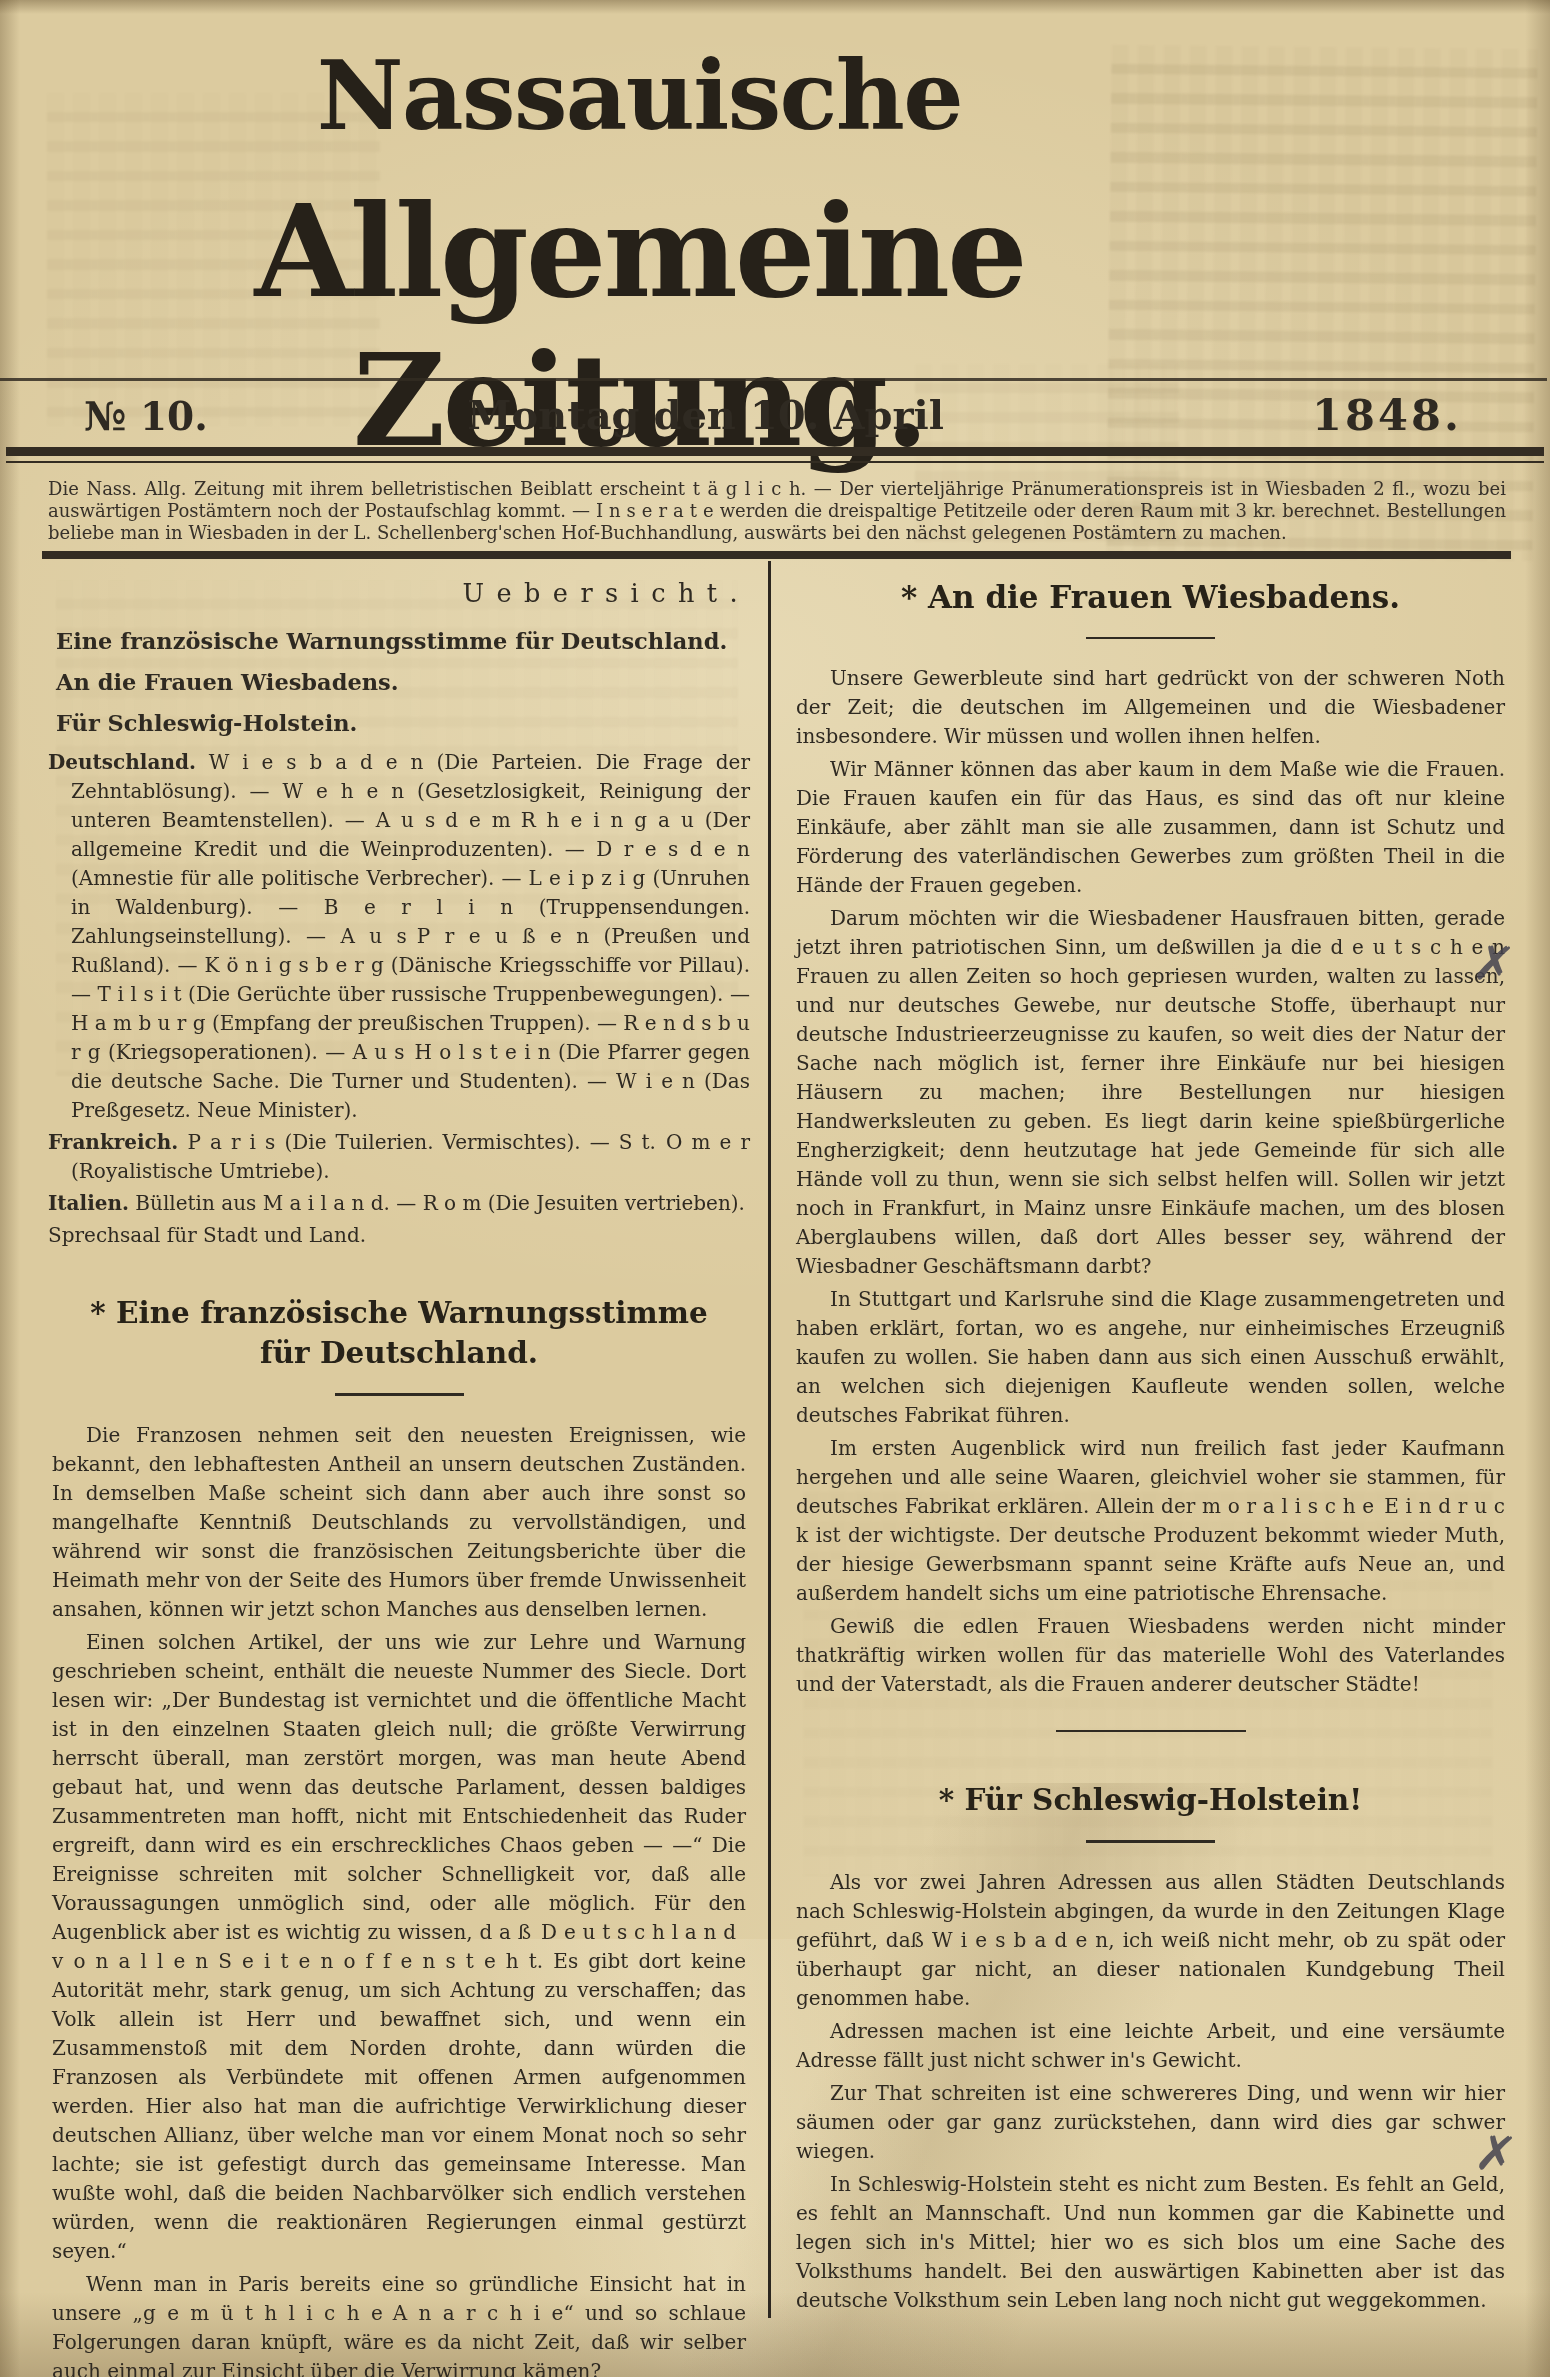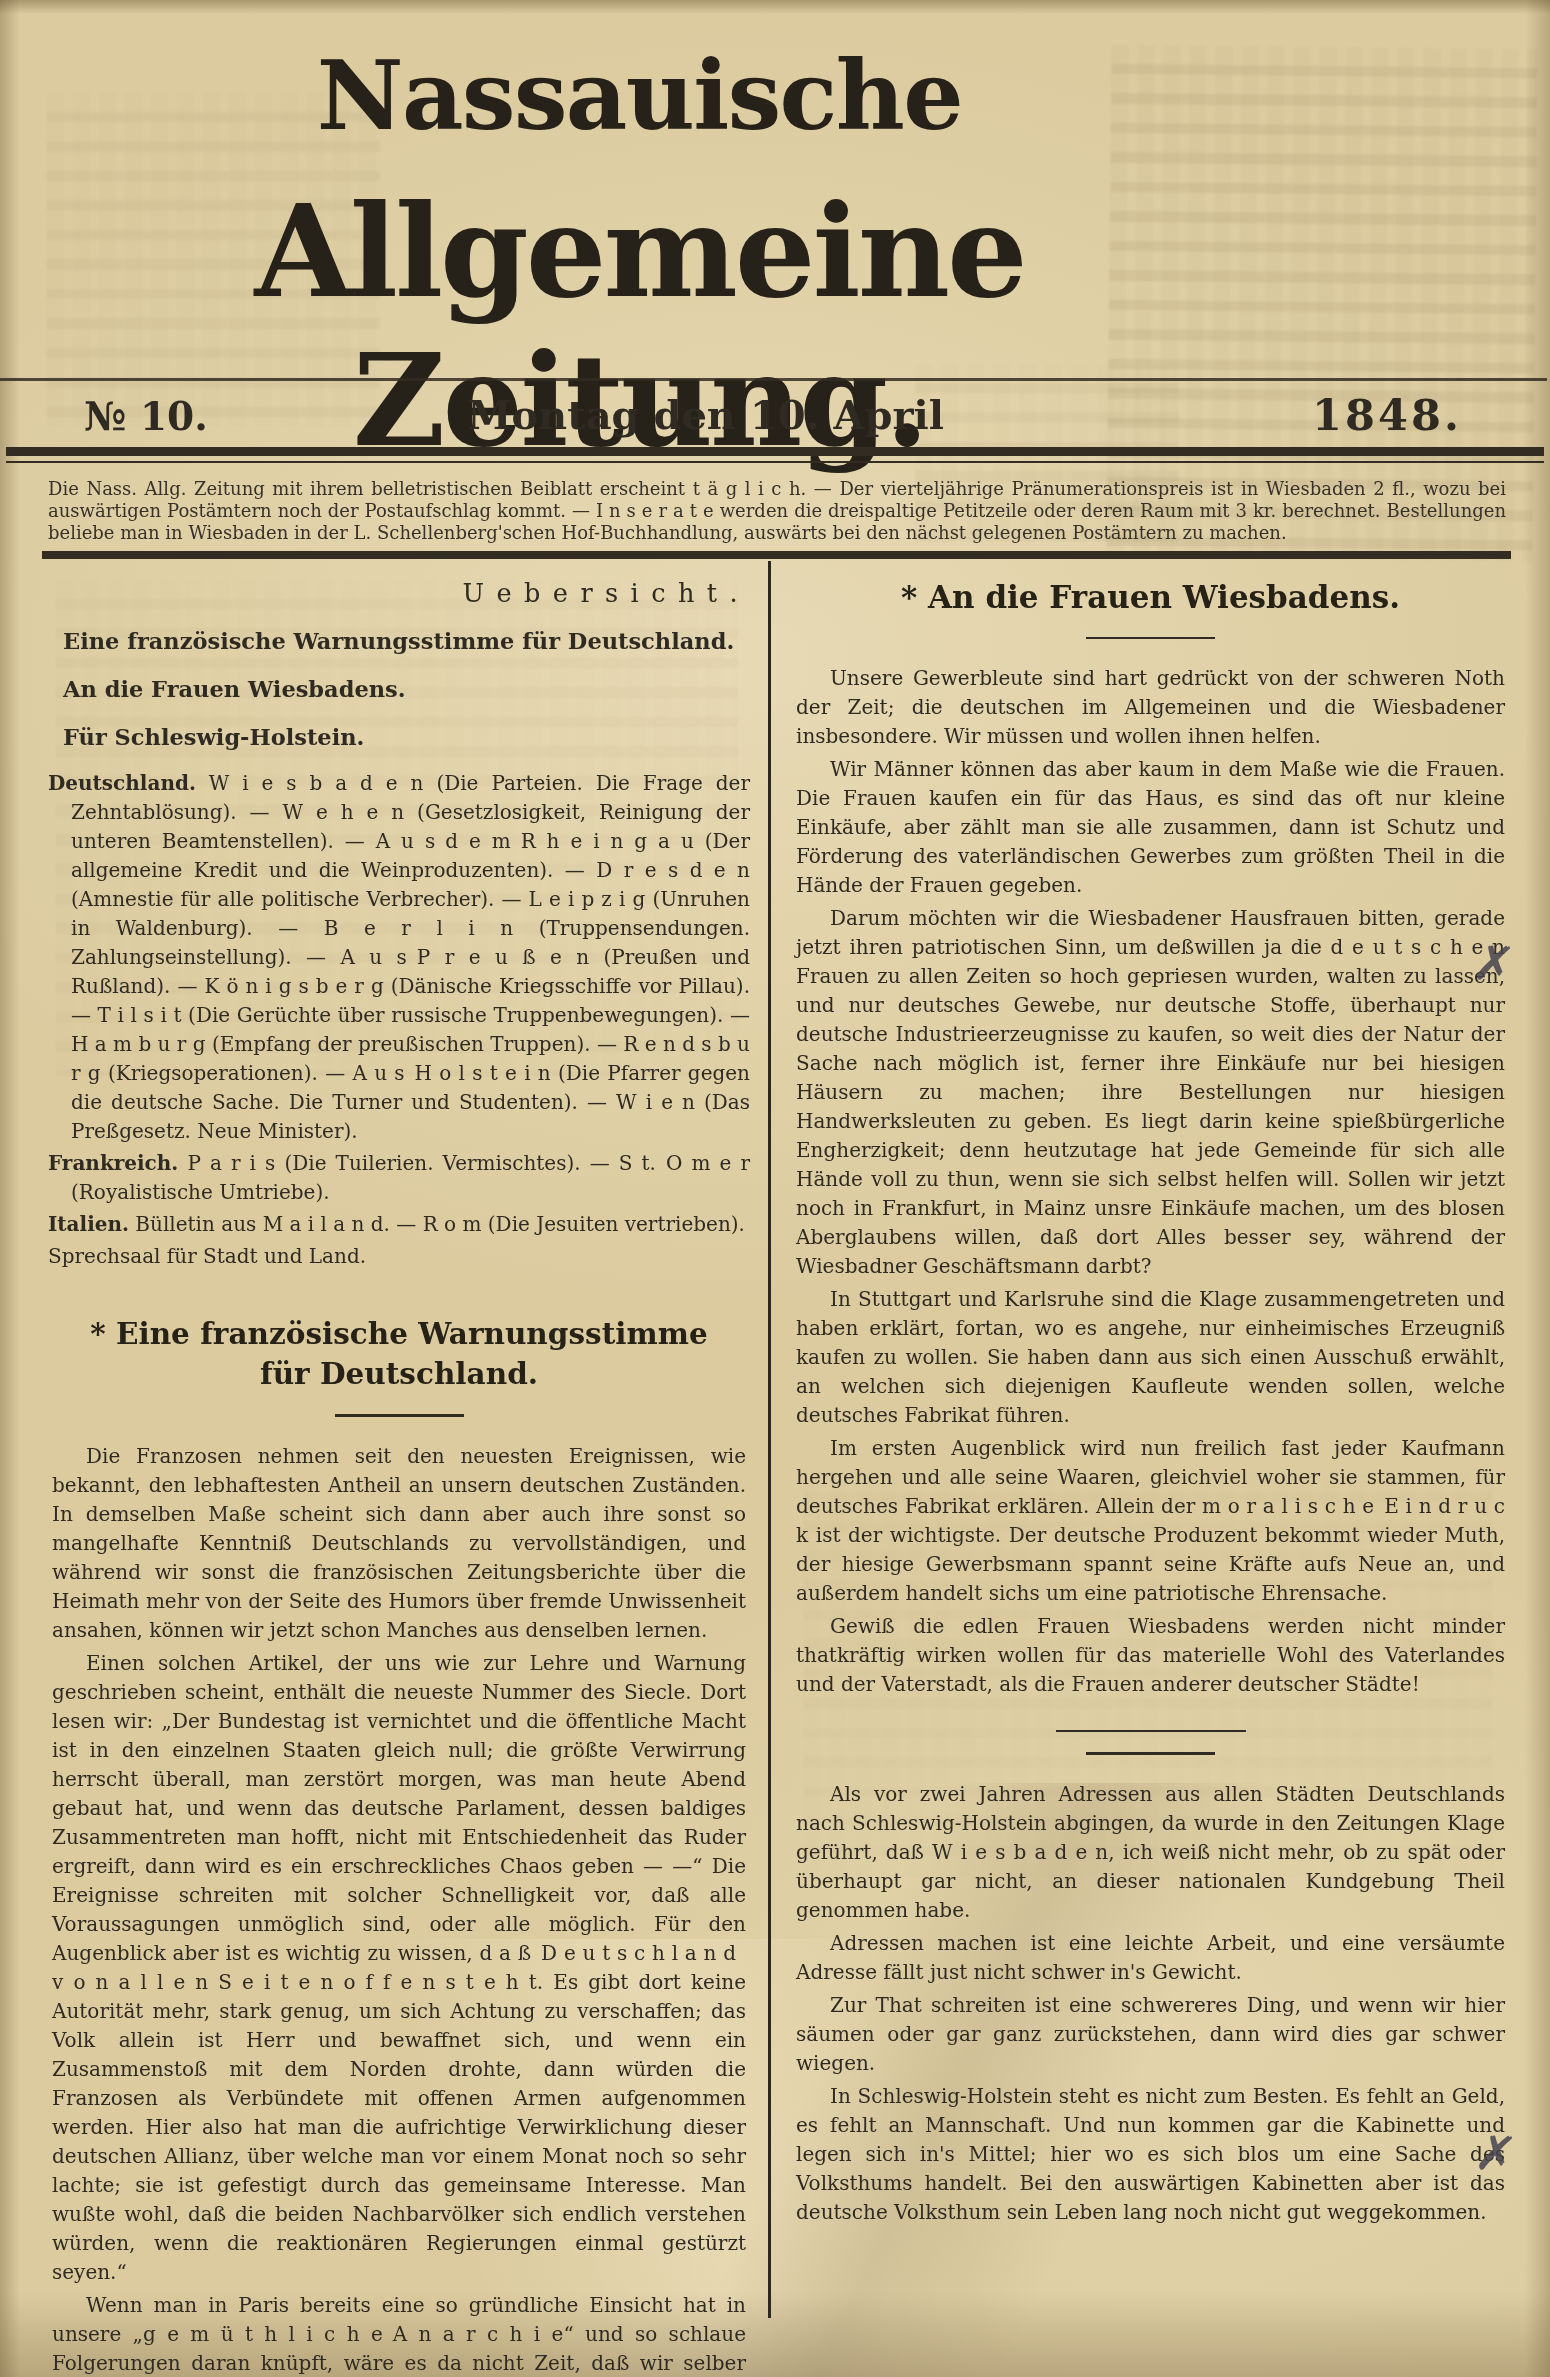--- a/index.html
+++ b/index.html
@@ -53,21 +53,21 @@
   .issue-year{position:absolute;left:1312px;top:1.6px;font-size:43px;font-weight:bold;letter-spacing:3.1px;}
 
   .imprint{position:absolute;left:48px;top:478px;width:1458px;margin:0;
     font-size:18px;line-height:22px;text-align:justify;color:#37312a;}
 
   .col{position:absolute;top:572px;}
   .col.left{left:48px;width:702px;}
   .col.right{left:792px;width:717px;}
 
   .overview-title{margin:6.2px 0 17px;font-size:25.6px;font-weight:normal;text-align:right;letter-spacing:12.4px;}
-  .ov-bold{margin:15px;font-size:22.5px;line-height:33px;font-weight:bold;}
+  .ov-bold{margin:8px;font-size:22.5px;line-height:33px;font-weight:bold;}
   .ov-entry{margin:3.1px 0 0;font-size:20px;line-height:29px;text-align:justify;
     padding-left:23px;text-indent:-23px;}
   .ov-entry .lead{font-weight:bold;}
   .ov-entry.allbold{font-weight:normal;}
 
   .article-title{margin:43px 15.5px 0;font-size:29.5px;line-height:40px;font-weight:bold;text-align:center;color:#272218;}
   .col.right .article-title.first{margin-top:4.7px;font-size:31px;}
   .short-rule{width:129px;height:2.3px;background:#2f2a22;margin:20px auto 25px;}
   .body-para{margin:4px;font-size:20px;line-height:29px;text-align:justify;text-indent:34px;}
   .end-rule{width:194px;height:2.3px;background:#2f2a22;margin:34px auto 0;}
@@ -141,20 +141,21 @@
 
     <p class="body-para">Unsere Gewerbleute sind hart gedrückt von der schweren Noth der Zeit; die deutschen im Allgemeinen und die Wiesbadener insbesondere. Wir müssen und wollen ihnen helfen.</p>
     <p class="body-para">Wir Männer können das aber kaum in dem Maße wie die Frauen. Die Frauen kaufen ein für das Haus, es sind das oft nur kleine Einkäufe, aber zählt man sie alle zusammen, dann ist Schutz und Förderung des vaterländischen Gewerbes zum größten Theil in die Hände der Frauen gegeben.</p>
     <p class="body-para">Darum möchten wir die Wiesbadener Hausfrauen bitten, gerade jetzt ihren patriotischen Sinn, um deßwillen ja die d e u t s c h e n Frauen zu allen Zeiten so hoch gepriesen wurden, walten zu lassen, und nur deutsches Gewebe, nur deutsche Stoffe, überhaupt nur deutsche Industrieerzeugnisse zu kaufen, so weit dies der Natur der Sache nach möglich ist, ferner ihre Einkäufe nur bei hiesigen Häusern zu machen; ihre Bestellungen nur hiesigen Handwerksleuten zu geben. Es liegt darin keine spießbürgerliche Engherzigkeit; denn heutzutage hat jede Gemeinde für sich alle Hände voll zu thun, wenn sie sich selbst helfen will. Sollen wir jetzt noch in Frankfurt, in Mainz unsre Einkäufe machen, um des blosen Aberglaubens willen, daß dort Alles besser sey, während der Wiesbadner Geschäftsmann darbt?</p>
     <p class="body-para">In Stuttgart und Karlsruhe sind die Klage zusammengetreten und haben erklärt, fortan, wo es angehe, nur einheimisches Erzeugniß kaufen zu wollen. Sie haben dann aus sich einen Ausschuß erwählt, an welchen sich diejenigen Kaufleute wenden sollen, welche deutsches Fabrikat führen.</p>
     <p class="body-para">Im ersten Augenblick wird nun freilich fast jeder Kaufmann hergehen und alle seine Waaren, gleichviel woher sie stammen, für deutsches Fabrikat erklären. Allein der m o r a l i s c h e E i n d r u c k ist der wichtigste. Der deutsche Produzent bekommt wieder Muth, der hiesige Gewerbsmann spannt seine Kräfte aufs Neue an, und außerdem handelt sichs um eine patriotische Ehrensache.</p>
     <p class="body-para">Gewiß die edlen Frauen Wiesbadens werden nicht minder thatkräftig wirken wollen für das materielle Wohl des Vaterlandes und der Vaterstadt, als die Frauen anderer deutscher Städte!</p>
 
     <div class="end-rule"></div>
 
+    <h2 class="article-title second">* Für Schleswig-Holstein!</h2>
     <div class="short-rule"></div>
 
     <p class="body-para">Als vor zwei Jahren Adressen aus allen Städten Deutschlands nach Schleswig-Holstein abgingen, da wurde in den Zeitungen Klage geführt, daß W i e s b a d e n, ich weiß nicht mehr, ob zu spät oder überhaupt gar nicht, an dieser nationalen Kundgebung Theil genommen habe.</p>
     <p class="body-para">Adressen machen ist eine leichte Arbeit, und eine versäumte Adresse fällt just nicht schwer in's Gewicht.</p>
     <p class="body-para">Zur That schreiten ist eine schwereres Ding, und wenn wir hier säumen oder gar ganz zurückstehen, dann wird dies gar schwer wiegen.</p>
     <p class="body-para">In Schleswig-Holstein steht es nicht zum Besten. Es fehlt an Geld, es fehlt an Mannschaft. Und nun kommen gar die Kabinette und legen sich in's Mittel; hier wo es sich blos um eine Sache des Volksthums handelt. Bei den auswärtigen Kabinetten aber ist das deutsche Volksthum sein Leben lang noch nicht gut weggekommen.</p>
   </div>
 
   <div class="margin-mark mark1">✗</div>
   <div class="margin-mark mark2">✗</div>

